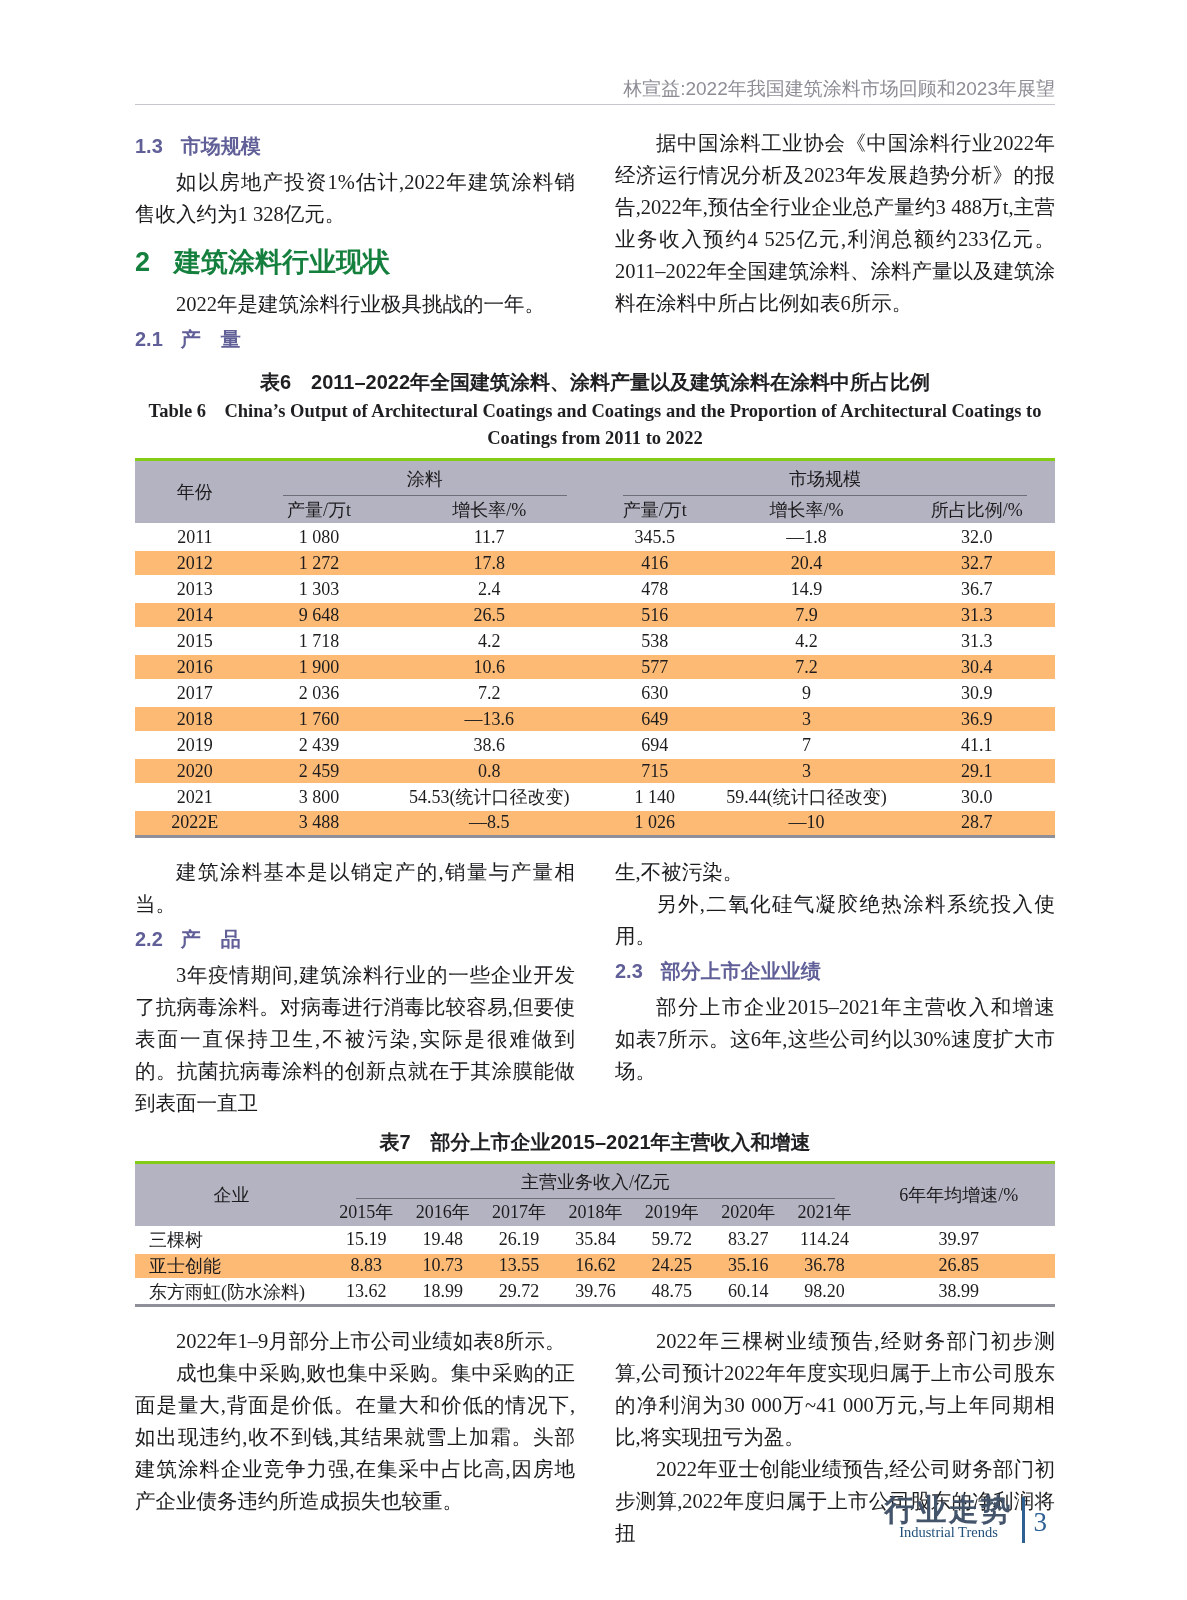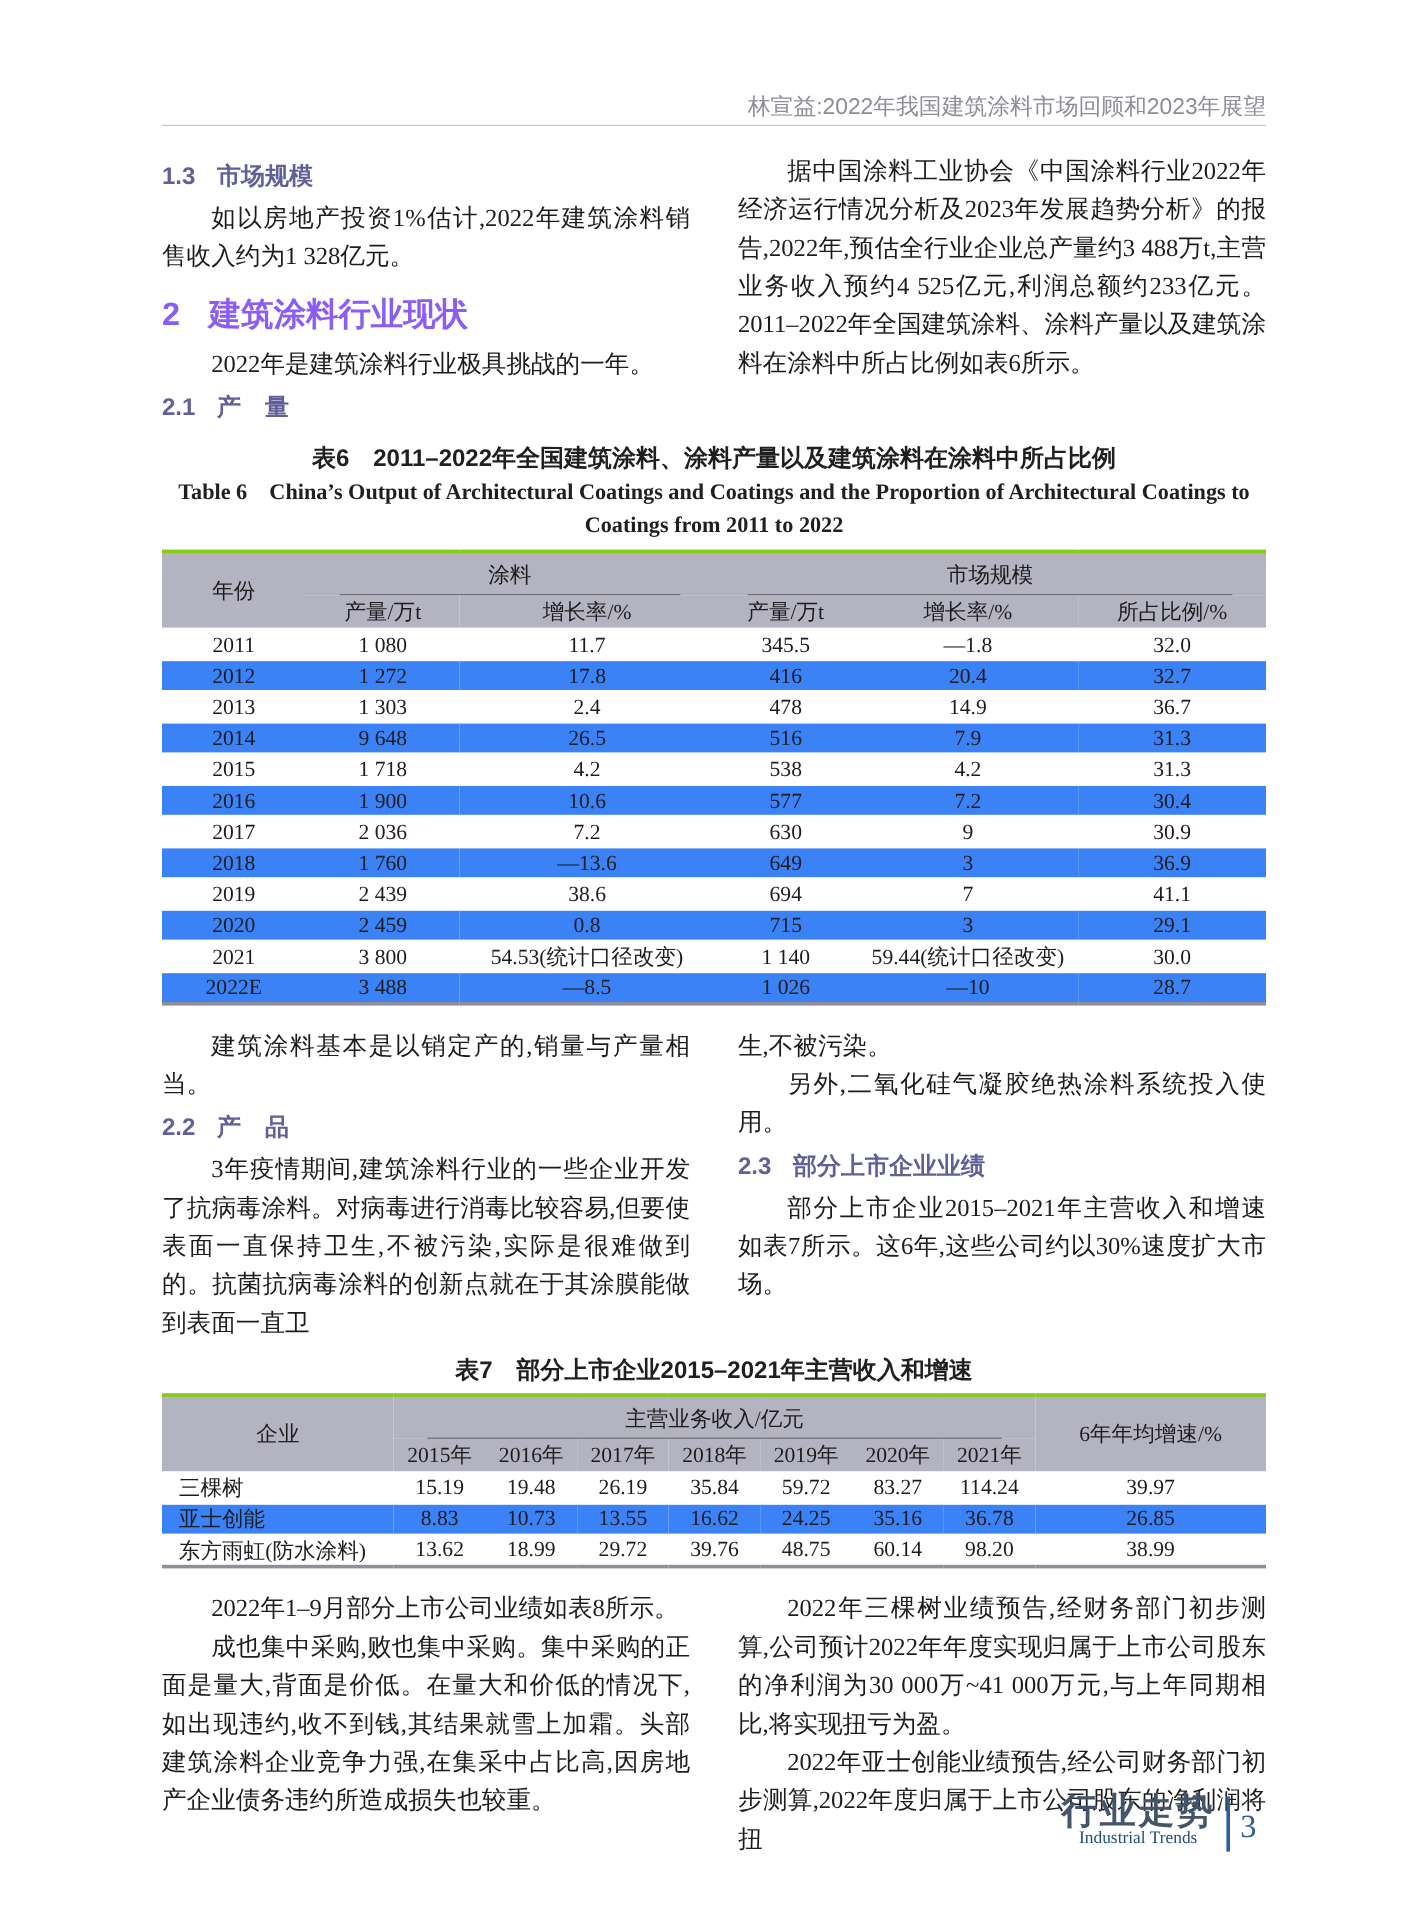--- a/index.html
+++ b/index.html
@@ -17,40 +17,40 @@
   .r2 { margin-top:18px; }
   .r3 { margin-top:18px; }
 
   p.para { font-size:20.5px; line-height:32px; text-align:justify; text-indent:2em; }
   p.cont { text-indent:0; }
 
   .h-sub { font-family:Liberation Sans, sans-serif; font-weight:bold;
            color:#605f97; font-size:20px; margin:6px 0 6px; }
   .h-sub .hnum { margin-right:18px; font-weight:bold; }
   .h-main { font-family:"Liberation Sans","DejaVu Sans",sans-serif; font-weight:bold;
-            color:#8b5cf6; font-size:27px; margin:14px 0 8px; }
+            color:#15803d; font-size:27px; margin:14px 0 8px; }
   .h-main .hnum { margin-right:24px; }
 
   .tblock { margin-top:10px; }
   .tcap-cn { text-align:center; font-family:"Liberation Sans","DejaVu Sans",sans-serif;
              font-weight:bold; font-size:20px; color:#1f1f22; line-height:26px; }
   .tcap-en { text-align:center; font-weight:bold; font-size:18.5px; line-height:27px;
              margin-top:3px; color:#1f1f22; }
 
   table.dtable { width:100%; border-collapse:collapse; margin-top:6px;
                  border-top:3px solid #84cc16; border-bottom:3px solid #8f8f99;
                  font-size:18px; }
   .dtable thead { background:#b4b3c1; }
   .dtable th { font-weight:normal; text-align:center; vertical-align:middle; }
   .dtable thead tr.ghead th { height:30px; padding:0; }
   .dtable thead tr.shead th { height:28px; }
   .grp { margin:0 28px; padding:6px 0 4px; border-bottom:1px solid #6e6e78; }
   .dtable tbody td { height:26px; text-align:center; vertical-align:middle; }
   .dtable tbody tr { border-top:2px solid #fff; }
-  .dtable tbody tr.alt { background:#3b82f6; }
+  .dtable tbody tr.alt { background:#fdba74; }
   .t7 td.c-company, .t7 th.c-company-h { text-align:left; padding-left:14px; }
   .t7 th.c-company-h { text-align:center; padding-left:0; }
 
   .footer { position:absolute; top:1497px; right:140px; display:flex; align-items:center; }
   .f-labels { text-align:center; margin-right:9px; }
   .f-cn { font-family:"Liberation Sans","DejaVu Sans",sans-serif; font-weight:bold;
           font-size:30px; color:#44546a; letter-spacing:2px; line-height:24px; }
   .f-en { font-size:14.5px; color:#1f4e79; line-height:20px; }
   .f-bar { width:3px; height:46px; background:#2e6093; margin-right:9px; }
   .f-page { font-size:27px; color:#2e6093; padding-top:4px; }

